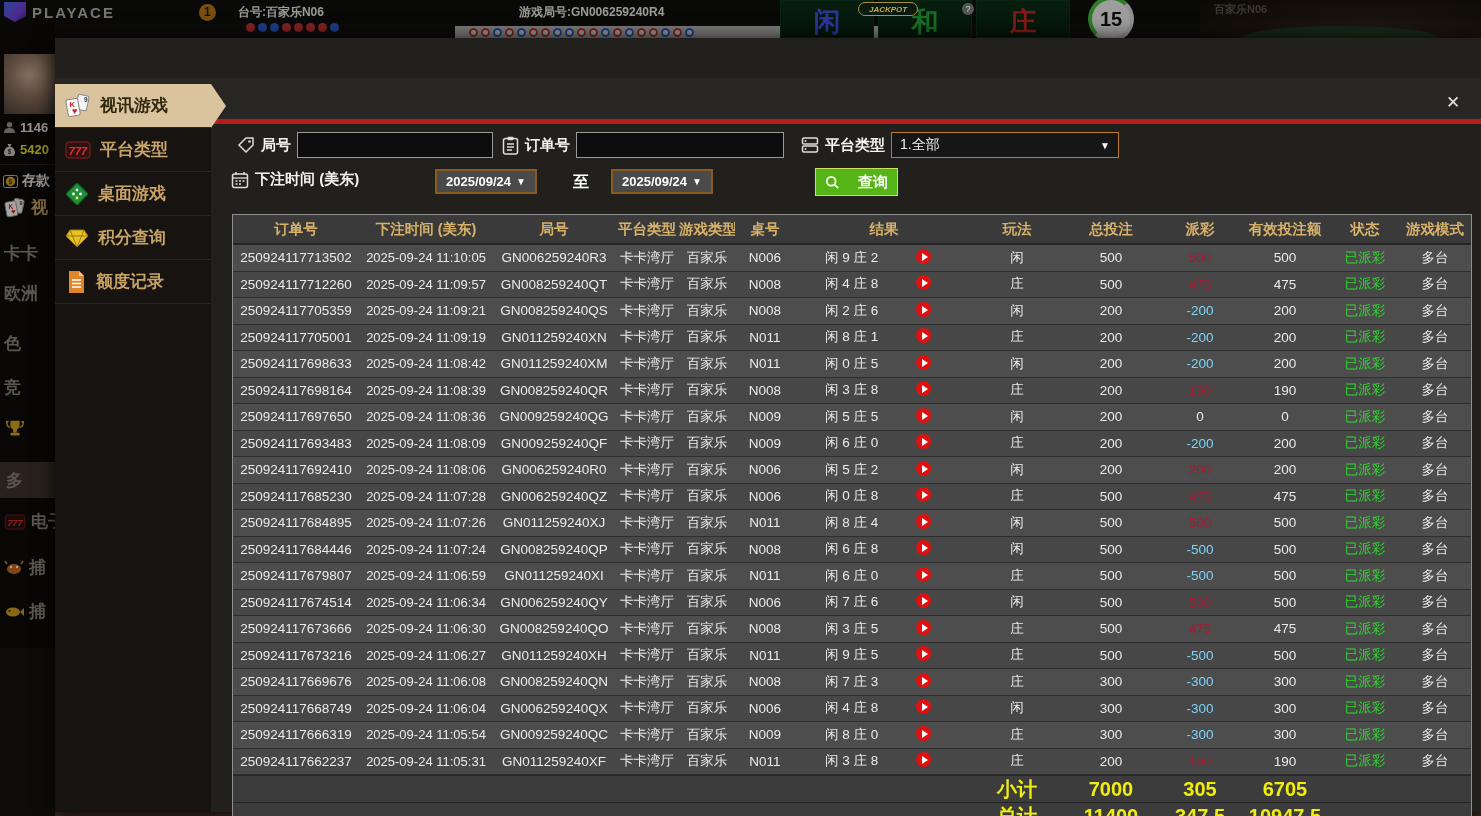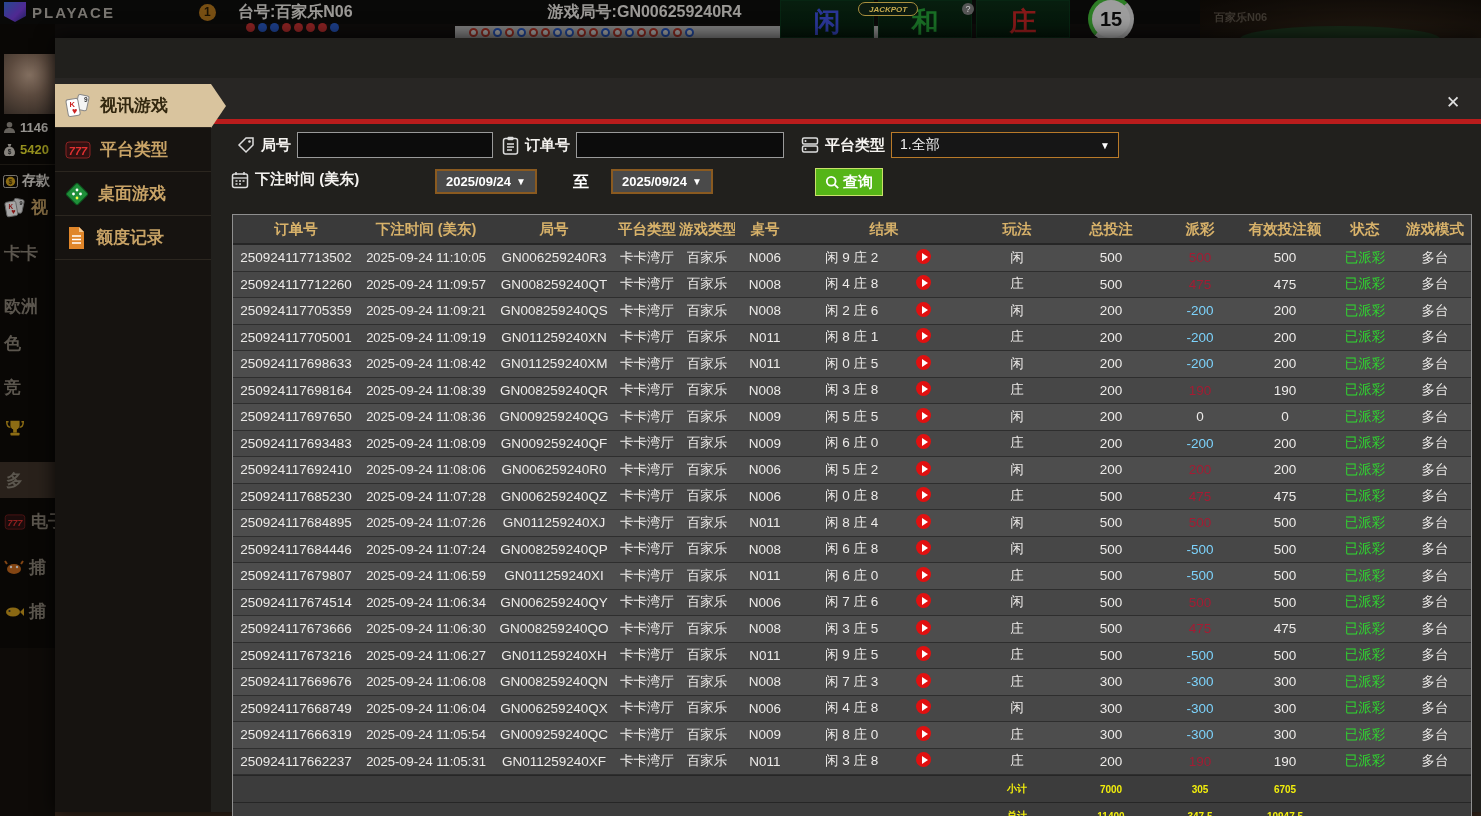--- a/index.html
+++ b/index.html
@@ -9,21 +9,21 @@
 
   
   .topbar { position:absolute; left:0; top:0; width:1481px; height:24px; background:#0f0e0d;
     display:flex; align-items:center; color:#cfcac3; }
   .brand { display:flex; align-items:center; gap:6px; margin-left:4px; }
   .brand-logo { width:22px; height:20px; background:linear-gradient(135deg,#3a6fe0 0%,#7b3fe0 60%,#2a2f8a 100%);
     clip-path:polygon(0 0,100% 0,100% 70%,50% 100%,0 70%); }
   .brand-name { font-weight:bold; letter-spacing:2px; font-size:15px; color:#b9b4ac; }
   .round-badge { width:17px; height:17px; border-radius:50%; background:#b97a1e; color:#2a1c05;
     font-size:12px; font-weight:bold; display:flex; align-items:center; justify-content:center; margin-left:84px; }
-  .top-label { color:#efece7; font-size:16px; font-weight:bold; }
+  .top-label { color:#efece7; font-size:12px; font-weight:bold; }
   .table-label { margin-left:22px; }
   .round-label { margin-left:195px; }
   .road-strip { position:absolute; left:455px; top:26px; width:495px; height:12px; background:#bdbdbd;
     display:flex; align-items:center; gap:3px; padding-left:14px; }
   .beads { position:absolute; left:246px; top:23px; display:flex; gap:3px; }
   .bead { width:9px; height:9px; border-radius:50%; display:inline-block; }
   .bead.red { background:#c33; } .bead.blue { background:#2b5fd0; }
   .ring { width:9px; height:9px; border-radius:50%; display:inline-block; background:#e8e8e8; }
   .ring.red { border:2px solid #c0392b; } .ring.blue { border:2px solid #2b5fd0; }
   .bet-panels { position:absolute; left:780px; top:0; display:flex; gap:4px; }
@@ -34,21 +34,21 @@
   .jackpot { position:absolute; left:858px; top:2px; height:14px; padding:0 10px; border:1px solid #b headline;
     border:1px solid #a98f3e; border-radius:8px; background:#0b1a10; color:#c4a94e;
     font-size:8px; font-weight:bold; font-style:italic; display:flex; align-items:center; z-index:3; }
   .jackpot-q { position:absolute; left:962px; top:3px; width:12px; height:12px; border-radius:50%;
     background:#555; color:#ccc; font-size:9px; display:flex; align-items:center; justify-content:center; z-index:3; }
   .timer { position:absolute; left:1088px; top:-4px; width:46px; height:46px; border-radius:50%;
     background:#f2f2f2; border:4px solid #45c03a; border-bottom-color:#e0e0e0; border-right-color:#e0e0e0;
     color:#111; font-size:20px; font-weight:bold; display:flex; align-items:center; justify-content:center; }
   .video-thumb { position:absolute; left:1200px; top:0; width:281px; height:38px;
     background:radial-gradient(ellipse at 60% 120%, #3a2c1c 0%, #1d150e 70%, #120d08 100%); overflow:hidden; }
-  .video-caption { position:absolute; left:14px; top:2px; color:#5f564b; font-size:11px; font-weight:bold;margin-top:8px; }
+  .video-caption { position:absolute; left:14px; top:2px; color:#5f564b; font-size:11px; font-weight:bold; }
   .video-table { position:absolute; left:40px; top:26px; width:200px; height:26px; border-radius:50%;
     background:#1e4a2a; opacity:.7; }
 
   
   .left-rail { position:absolute; left:0; top:24px; width:55px; height:792px; background:#0e0b08; overflow:hidden; }
   .avatar { position:absolute; left:4px; top:30px; width:51px; height:60px;
     background:radial-gradient(circle at 50% 35%, #c9ab94 0%, #8d7260 45%, #4e4138 100%); }
   .rail-row { position:absolute; left:3px; display:flex; align-items:center; gap:4px;
     color:#e8e4de; font-size:13px; font-weight:bold; white-space:nowrap; }
   .rail-yellow { color:#e5dd2e; }
@@ -85,40 +85,40 @@
   .filter-label { color:#f5f3f0; font-size:15px; font-weight:bold; }
   .f-abs { position:absolute; display:flex; align-items:center; gap:6px; }
   .txt-input { background:#0c0c0c; border:1px solid #9a9a9a; height:26px; color:#eee; font-size:13px; padding:0 6px; }
   .sel-box { height:26px; background:#161616; border:1px solid #b97a29; color:#f0f0f0; font-size:14px;
     display:flex; align-items:center; justify-content:space-between; padding:0 8px; cursor:pointer; }
   .caret { font-size:10px; color:#fff; }
   .date-box { height:25px; background:#4a4a4a; border:2px solid #8a5a20; color:#fff; font-size:13px; font-weight:bold;
     display:flex; align-items:center; justify-content:center; gap:5px; cursor:pointer; }
   .to-label { color:#fff; font-size:16px; font-weight:bold; }
   .query-btn { height:28px; padding:0 9px; background:#55b517; border:1px solid #c9e06a; color:#fff;
-    font-size:15px; font-weight:bold; display:flex; align-items:center; gap:3px; cursor:pointer; }
+    font-size:15px; font-weight:bold; display:flex; align-items:center; gap:18px; cursor:pointer; }
 
   
   .btable { position:absolute; left:21px; top:130px; width:1240px; border:1px solid #8f8f8f; background:#4b4b4b; }
   .trow { display:grid; grid-template-columns:126px 134px 122px 64px 56px 60px 178px 88px 100px 78px 92px 68px 1fr;
     align-items:center; }
   .thead { height:30px; background:#3a3a3a; border-bottom:2px solid #262626; }
   .thead .cell { color:#d8b26a; font-size:14.5px; font-weight:bold; }
   .cell { text-align:center; color:#eceae8; font-size:13.5px; white-space:nowrap; overflow:hidden; }
   .drow { height:26.5px; border-bottom:1px solid #2e2e2e; background:#4d4d4d; }
   .drow:nth-child(even) { background:#474747; }
   .cell-time { font-size:13px; }
   .cell-result { display:flex; align-items:flex-start; justify-content:flex-start; padding-left:30px; gap:38px; }
   .play-ico { width:15px; height:15px; border-radius:50%; background:#e01010; position:relative; flex:0 0 auto; cursor:pointer; }
   .play-ico::after { content:""; position:absolute; left:6px; top:4px;
     border-top:4px solid transparent; border-bottom:4px solid transparent; border-left:6px solid #fff; }
   .cell.pos { color:#a31c33; } .cell.neg { color:#7dd3fc; } .cell.zero { color:#eceae8; }
   .cell-status { color:#2fd62f; }
   .srow { height:27px; background:#3c3c3c; border-top:1px solid #262626; }
-  .srow .cell { color:#f2ee0c; font-size:10px; font-weight:bold; }
+  .srow .cell { color:#f2ee0c; font-size:20px; font-weight:bold; }
 
   .bottom-sliver { position:absolute; left:55px; top:812px; width:1426px; height:4px; background:#32241a; }
 </style>
 </head>
 <body>
 
 <div class="stage">
 
   <div class="topbar">
     <div class="brand">
@@ -211,21 +211,21 @@
           <text x="17" y="9" font-size="6" fill="#333">9</text>
           <rect x="2" y="5" width="12" height="16" rx="2" transform="rotate(-10 8 13)" fill="#fff" stroke="#999"></rect>
           <text x="5" y="13" font-size="7" fill="#c22" font-weight="bold">K</text>
           <text x="8" y="19" font-size="8" fill="#c22">♥</text>
         </svg>
       <span>视</span>
     </div>
     <div class="frag" style="top:218px">
         <span>卡卡</span>
       </div>
-    <div class="frag" style="top:271px">
+    <div class="frag" style="top:258px">
         <span>欧洲</span>
       </div>
     <div class="frag" style="top:308px">
         <span>色</span>
       </div>
     <div class="frag" style="top:352px">
         <span>竞</span>
       </div>
     <div class="frag" style="top:394px">
       <svg class="mini-icon" width="22" height="22" viewBox="0 0 24 24">
@@ -293,20 +293,27 @@
       </div>
       <div class="menu-item">
         <svg width="24" height="24" viewBox="0 0 24 24">
             <rect x="4" y="4" width="16" height="16" rx="2" transform="rotate(45 12 12)" fill="#1f8f3a" stroke="#0d5a20"></rect>
             <circle cx="12" cy="8" r="1.4" fill="#fff"></circle>
             <circle cx="8.5" cy="12" r="1.4" fill="#fff"></circle>
             <circle cx="15.5" cy="12" r="1.4" fill="#fff"></circle>
             <circle cx="12" cy="16" r="1.4" fill="#ff4"></circle>
           </svg>
         <span>桌面游戏</span>
+      </div>
+      <div class="menu-item">
+        <svg width="24" height="22" viewBox="0 0 24 22">
+            <path d="M5 3h14l4 6-11 11L1 9z" fill="#e8c227" stroke="#9a7a10"></path>
+            <path d="M1 9h22M5 3l7 17M19 3l-7 17" stroke="#9a7a10" stroke-width="1" fill="none"></path>
+          </svg>
+        <span>积分查询</span>
       </div>
       <div class="menu-item">
         <svg width="22" height="24" viewBox="0 0 22 24">
             <path d="M4 1h10l5 5v17H4z" fill="#e0862a"></path>
             <path d="M14 1l5 5h-5z" fill="#f5c890"></path>
             <path d="M7 10h9M7 13.5h9M7 17h9" stroke="#fff" stroke-width="1.6"></path>
           </svg>
         <span>额度记录</span>
       </div>
     </div>

